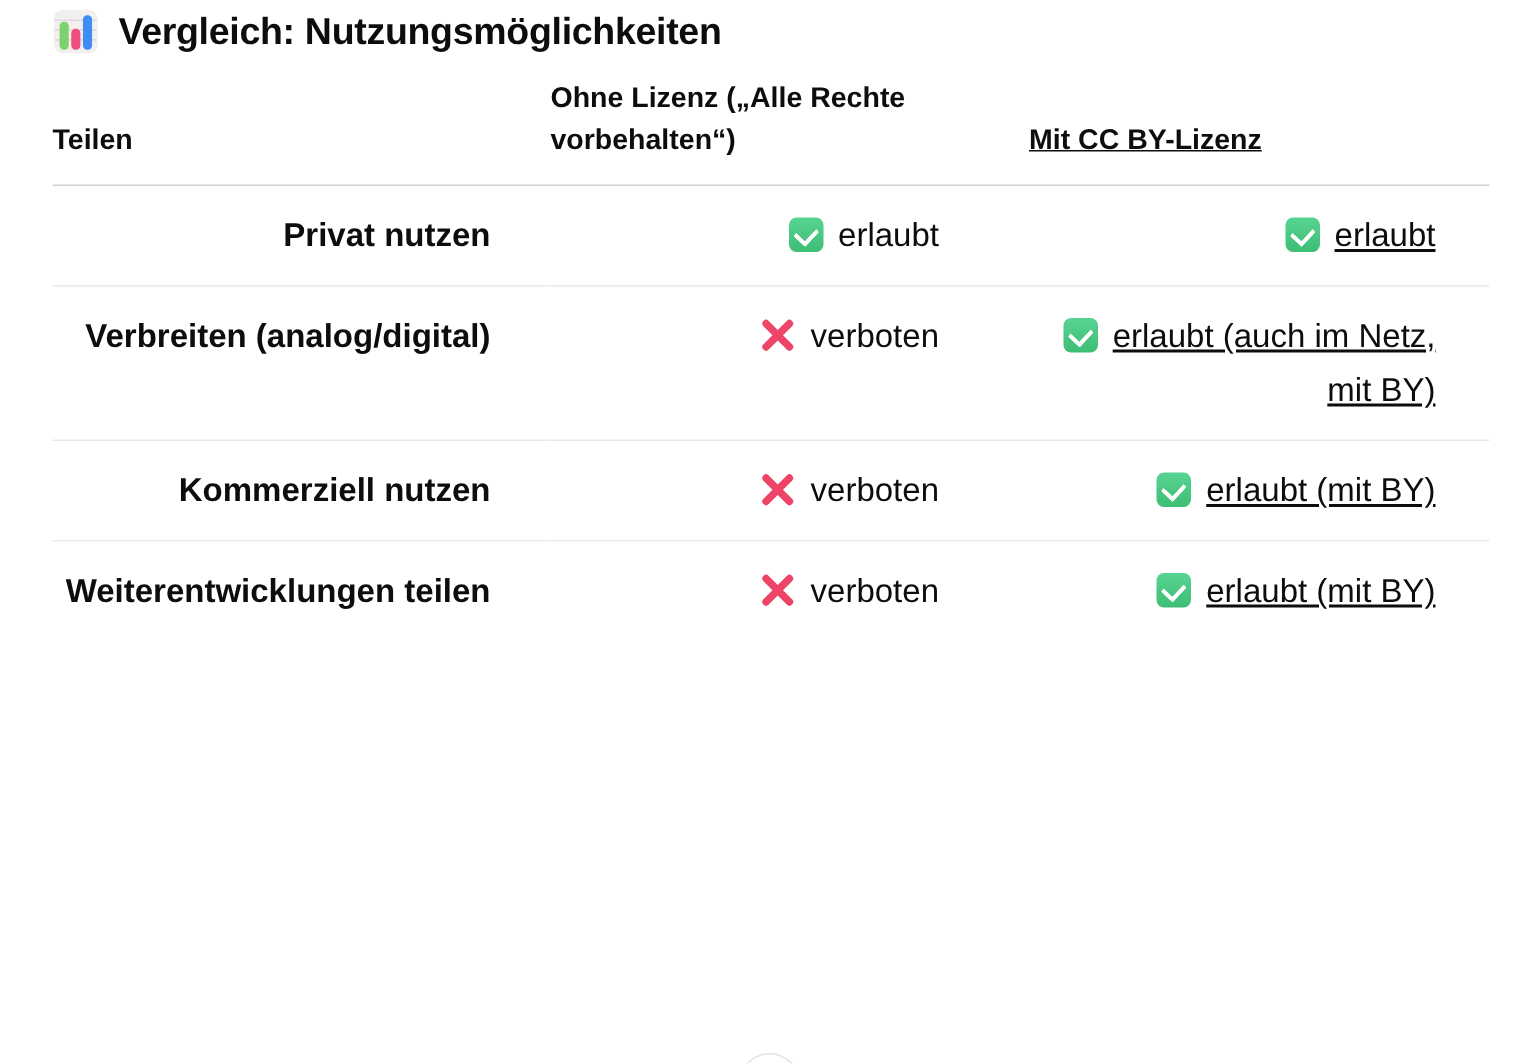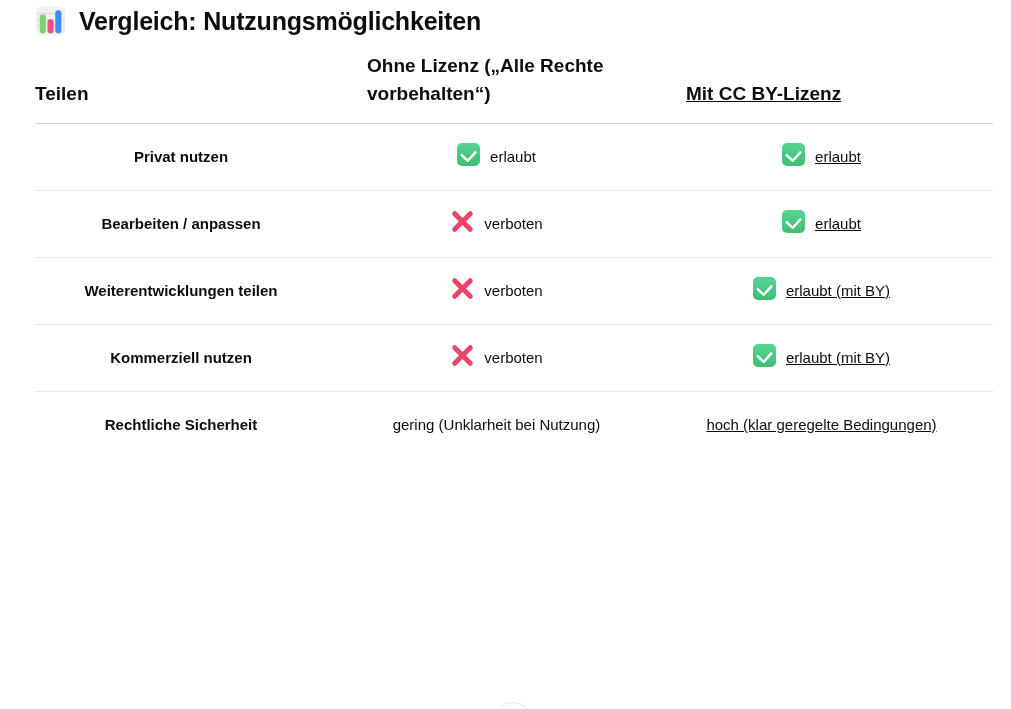--- a/index.html
+++ b/index.html
@@ -13,21 +13,21 @@
   }
   .title-row { display: flex; align-items: center; gap: 13px; padding: 6px 0 0 35px; height: 36px; }
   .title-icon { width: 31px; height: 30px; flex: 0 0 auto; }
   .title { font-size: 25px; font-weight: 700; margin: 0; letter-spacing: -0.2px; }
 
   table.cmp { border-collapse: collapse; table-layout: fixed; width: 958px; margin: 16px 0 0 35px; }
   col.w1 { width: 332px; } col.w2 { width: 319px; } col.w3 { width: 307px; }
 
   th { text-align: left; vertical-align: bottom; font-size: 19px; font-weight: 700;
        line-height: 28px; padding: 0 0 15px 0; border-bottom: 1px solid #d2d0ce; }
-  td { text-align: center; vertical-align: top; font-size: 15px; font-weight: 400;
+  td { text-align: right; vertical-align: top; font-size: 22px; font-weight: 400;
        line-height: 36px; padding: 15px 0; border-bottom: 1px solid #e9e9e9; }
   tbody tr:last-child td { border-bottom: none; }
   .c1 { padding-right: 40px; }
   .c2 { padding-right: 60px; }
   .c3 { padding-right: 36px; text-decoration: underline; }
   td.c1 { font-weight: 700; }
 
   
   .icon-check { position: relative; display: inline-block; width: 23px; height: 23px;
     border-radius: 5px; background: linear-gradient(180deg, #57d493 0%, #3ebd74 100%);
@@ -78,35 +78,30 @@
       <th class="c3">Mit CC BY-Lizenz</th>
     </tr>
   </thead>
   <tbody>
     <tr>
       <td class="c1">Privat nutzen</td>
       <td class="c2"><span class="icon-check"></span><span>erlaubt</span></td>
       <td class="c3"><span class="icon-check"></span><span>erlaubt</span></td>
     </tr>
     <tr>
-      <td class="c1">Bearbeiten / anpassen</td>
+      <td class="c1">Verbreiten (analog/digital)</td>
       <td class="c2"><span class="icon-cross"></span><span>verboten</span></td>
-      <td class="c3"><span class="icon-check"></span><span>erlaubt</span></td>
-    </tr>
-    <tr>
-      <td class="c1">Weiterentwicklungen teilen</td>
-      <td class="c2"><span class="icon-cross"></span><span>verboten</span></td>
-      <td class="c3"><span class="icon-check"></span><span>erlaubt (mit BY)</span></td>
+      <td class="c3"><span class="icon-check"></span><span>erlaubt (auch im Netz, mit BY)</span></td>
     </tr>
     <tr>
       <td class="c1">Kommerziell nutzen</td>
       <td class="c2"><span class="icon-cross"></span><span>verboten</span></td>
       <td class="c3"><span class="icon-check"></span><span>erlaubt (mit BY)</span></td>
     </tr>
     <tr>
-      <td class="c1">Rechtliche Sicherheit</td>
-      <td class="c2"><span>gering (Unklarheit bei Nutzung)</span></td>
-      <td class="c3"><span>hoch (klar geregelte Bedingungen)</span></td>
+      <td class="c1">Weiterentwicklungen teilen</td>
+      <td class="c2"><span class="icon-cross"></span><span>verboten</span></td>
+      <td class="c3"><span class="icon-check"></span><span>erlaubt (mit BY)</span></td>
     </tr>
   </tbody>
 </table>
 
 <div class="scroll-btn"></div>
 
 </body></html>

